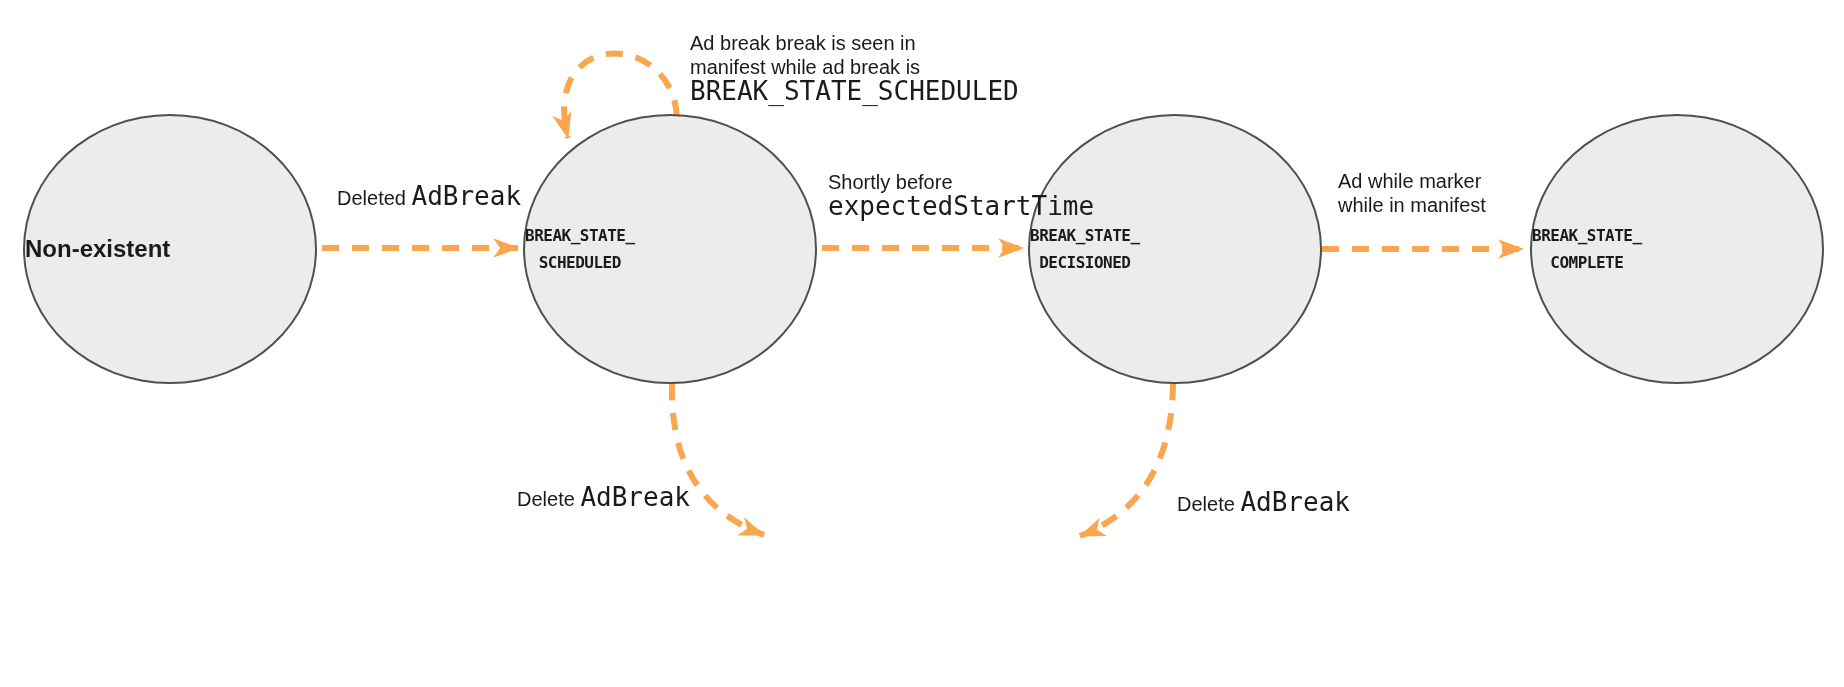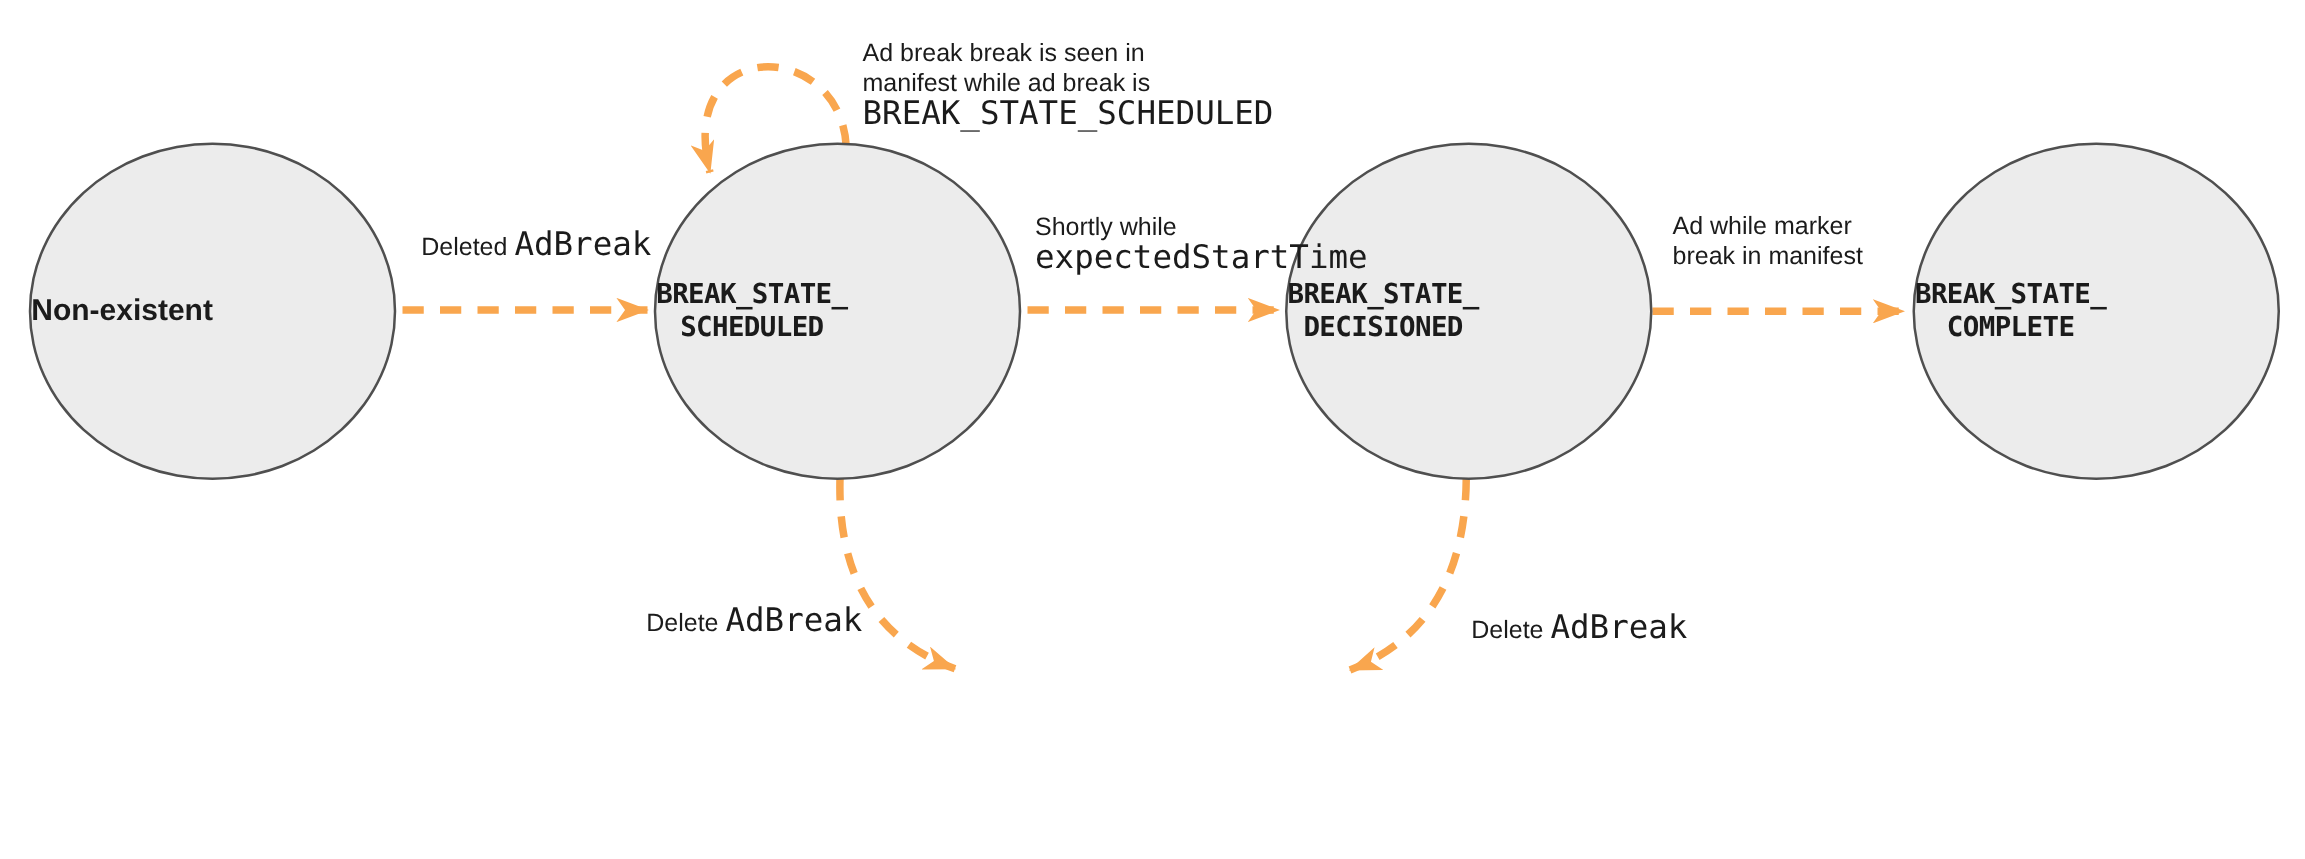--- a/index.html
+++ b/index.html
@@ -34,21 +34,21 @@
     box-sizing:border-box;
     display:flex;align-items:center;
     text-align:center;
   }
   .state-label{white-space:pre-line;}
   .state-label.plain{
     font-weight:bold;font-size:24px;line-height:28px;
   }
   .state-label.code{
     font-family:"DejaVu Sans Mono", monospace;
-    font-weight:bold;font-size:22px;line-height:27px;
+    font-weight:bold;font-size:16px;line-height:27px;
     letter-spacing:-0.5px;
   }
   .edge-label{
     position:absolute;
     font-size:20px;line-height:24px;
     white-space:nowrap;
   }
   .edge-label .code{
     font-family:"DejaVu Sans Mono", monospace;
     font-size:26px;
@@ -97,27 +97,27 @@
     <span>Deleted </span><span class="code">AdBreak</span>
   </div>
 
   <div class="edge-label" style="left:690px;top:31px">
     <div>Ad break break is seen in</div>
     <div>manifest while ad break is</div>
     <div class="code">BREAK_STATE_SCHEDULED</div>
   </div>
 
   <div class="edge-label" style="left:828px;top:170px">
-    <div>Shortly while</div>
+    <div>Shortly before</div>
     <div class="code">expectedStartTime</div>
   </div>
 
   <div class="edge-label" style="left:1338px;top:169px">
     <div>Ad while marker</div>
-    <div>break in manifest</div>
+    <div>while in manifest</div>
   </div>
 
   <div class="edge-label" style="left:517px;top:485px">
     <span>Delete </span><span class="code">AdBreak</span>
   </div>
 
   <div class="edge-label" style="left:1177px;top:490px">
     <span>Delete </span><span class="code">AdBreak</span>
   </div>
 

